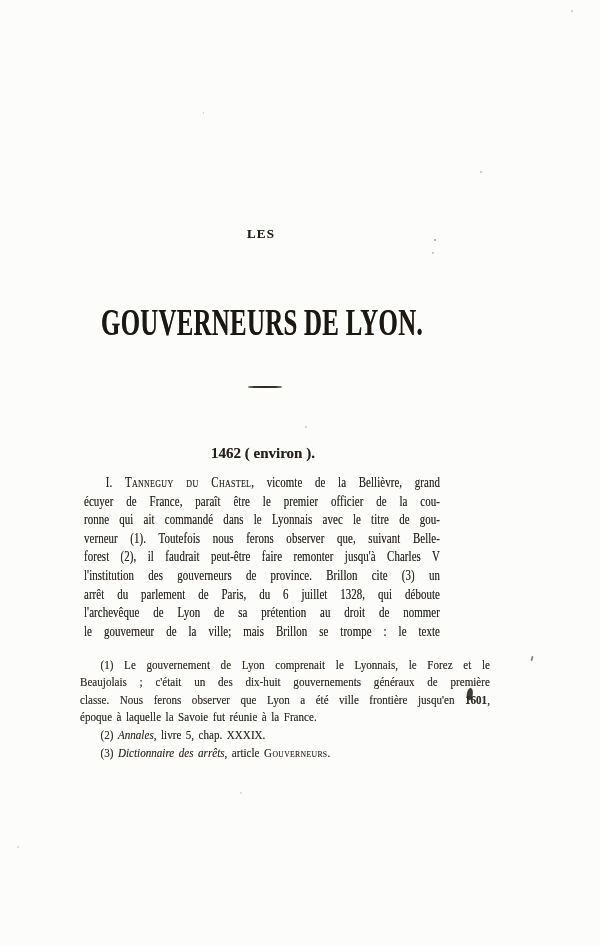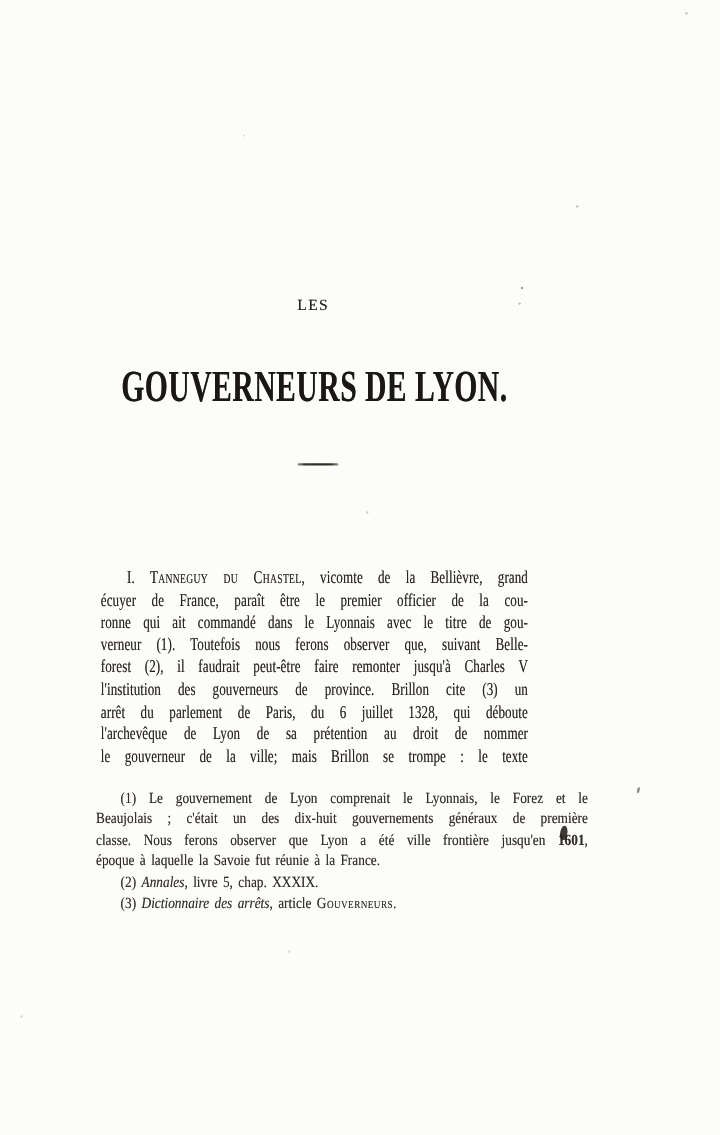--- a/index.html
+++ b/index.html
@@ -17,25 +17,25 @@
     color: #29241f;
   }
   .page {
     position: absolute;
     inset: 0;
   }
   
   .kicker {
     position: absolute;
     left: 0;
-    top: 246px;
+    top: 226px;
     width: 522px;
     text-align: center;
     font-size: 13px;
-    font-weight: normal;
+    font-weight: bold;
     letter-spacing: 1.2px;
     color: #241f1b;
     text-shadow: 0 0 0.5px rgba(40,35,30,.55);
   }
   .main-title {
     position: absolute;
     left: 0;
     top: 301px;
     width: 524px;
     text-align: center;
@@ -158,20 +158,21 @@
 <body>
 
 <div class="page">
 
   <div class="kicker">LES</div>
 
   <div class="main-title">GOUVERNEURS DE LYON.</div>
 
   <div class="divider"></div>
 
+  <div class="year-heading">1462 ( environ ).</div>
 
   <div class="line-block body-block">
       <div class="line"><span>I. </span><span class="seg-smallcaps">Tanneguy du Chastel</span><span>, vicomte de la Bellièvre, grand</span></div>
       <div class="line"><span>écuyer de France, paraît être le premier officier de la cou-</span></div>
       <div class="line"><span>ronne qui ait commandé dans le Lyonnais avec le titre de gou-</span></div>
       <div class="line"><span>verneur (1). Toutefois nous ferons observer que, suivant Belle-</span></div>
       <div class="line"><span>forest (2), il faudrait peut-être faire remonter jusqu'à Charles V</span></div>
       <div class="line"><span>l'institution des gouverneurs de province. Brillon cite (3) un</span></div>
       <div class="line"><span>arrêt du parlement de Paris, du 6 juillet 1328, qui déboute</span></div>
       <div class="line"><span>l'archevêque de Lyon de sa prétention au droit de nommer</span></div>

